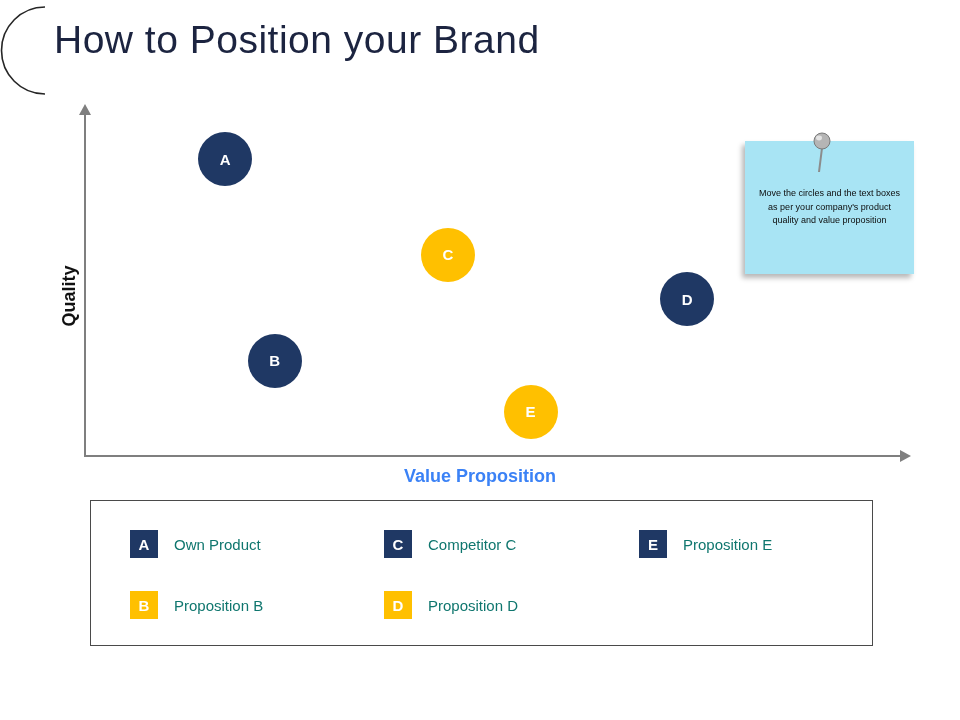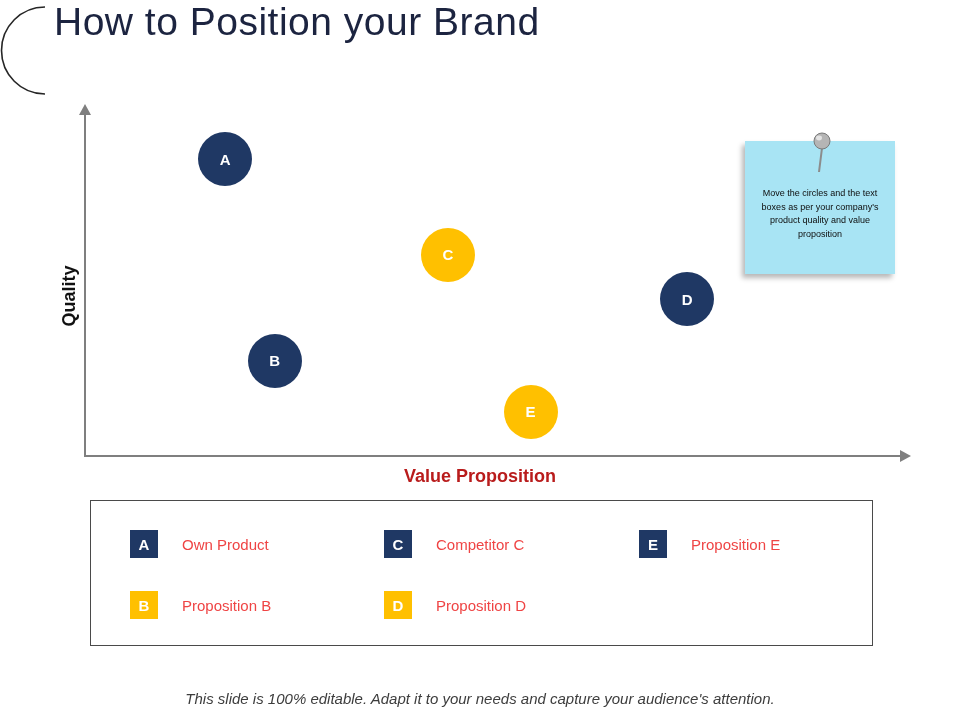--- a/index.html
+++ b/index.html
@@ -4,65 +4,65 @@
 <style>
   html,body{margin:0;padding:0;background:#ffffff;}
   .slide{
     position:relative;width:960px;height:720px;background:#ffffff;overflow:hidden;
     font-family:"Liberation Sans",sans-serif;color:#1a1a1a;
   }
   
   .arc-svg{position:absolute;left:0;top:4px;}
   
   .title{
-    position:absolute;left:54px;top:0;font-size:39px;letter-spacing:.5px;
+    position:absolute;left:54px;top:18px;font-size:39px;letter-spacing:.5px;
     color:#1c2440;font-weight:normal;white-space:nowrap;
   }
   
   .y-axis{position:absolute;left:84px;top:114px;width:2px;height:342px;background:#7f7f7f;}
   .y-arrow{position:absolute;left:79px;top:104px;width:0;height:0;
     border-left:6px solid transparent;border-right:6px solid transparent;border-bottom:11px solid #7f7f7f;}
   .x-axis{position:absolute;left:84px;top:455px;width:818px;height:2px;background:#7f7f7f;}
   .x-arrow{position:absolute;left:900px;top:450px;width:0;height:0;
     border-top:6px solid transparent;border-bottom:6px solid transparent;border-left:11px solid #7f7f7f;}
   .ylabel{
     position:absolute;left:69px;top:296px;transform:translate(-50%,-50%) rotate(-90deg);
     font-weight:bold;font-size:18px;color:#111;white-space:nowrap;
   }
   .xlabel{
     position:absolute;left:85px;top:466px;width:790px;text-align:center;
-    font-weight:bold;font-size:18px;color:#b91c1c;
+    font-weight:bold;font-size:18px;color:#3b82f6;
   }
   
   .bubble{
     position:absolute;width:54px;height:54px;border-radius:50%;
     display:flex;align-items:center;justify-content:center;
     color:#ffffff;font-weight:bold;font-size:15px;
   }
   
   .note{
-    position:absolute;left:745px;top:141px;width:150px;height:133px;
+    position:absolute;left:745px;top:141px;width:169px;height:133px;
     background:#a8e4f4;box-shadow:-3px 4px 5px rgba(0,0,0,0.28);
   }
   .note-text{
     position:absolute;left:0;top:46px;width:100%;padding:0 12px;box-sizing:border-box;
     text-align:center;font-size:9px;line-height:1.5;color:#0d0d0d;
   }
   .pin-svg{position:absolute;left:806px;top:130px;}
   
   .legend-box{
     position:absolute;left:90px;top:500px;width:781px;height:144px;
     border:1px solid #4a4a4a;background:#ffffff;
   }
   .legend-item{position:absolute;display:flex;align-items:center;height:28px;}
   .legend-key{
     width:28px;height:28px;display:inline-flex;align-items:center;justify-content:center;
     color:#ffffff;font-weight:bold;font-size:15px;flex:0 0 auto;
   }
-  .legend-label{margin-left:24px;font-size:15px;color:#ef4444;white-space:nowrap;}
+  .legend-label{margin-left:16px;font-size:15px;color:#0f766e;white-space:nowrap;}
   
   .footer{
     position:absolute;left:0;top:690px;width:100%;text-align:center;
     font-style:italic;font-size:15px;color:#3d3d3d;
   }
 </style>
 </head>
 <body>
 
 <div class="slide">
@@ -114,15 +114,14 @@
       <div class="legend-item" style="left: 39px; top: 90px;">
         <span class="legend-key" style="background: rgb(255, 192, 0);">B</span>
         <span class="legend-label">Proposition B</span>
       </div>
       <div class="legend-item" style="left: 293px; top: 90px;">
         <span class="legend-key" style="background: rgb(255, 192, 0);">D</span>
         <span class="legend-label">Proposition D</span>
       </div>
     </div>
 
-  <div class="footer">This slide is 100% editable. Adapt it to your needs and capture your audience's attention.</div>
 
 </div>
 
 </body></html>

